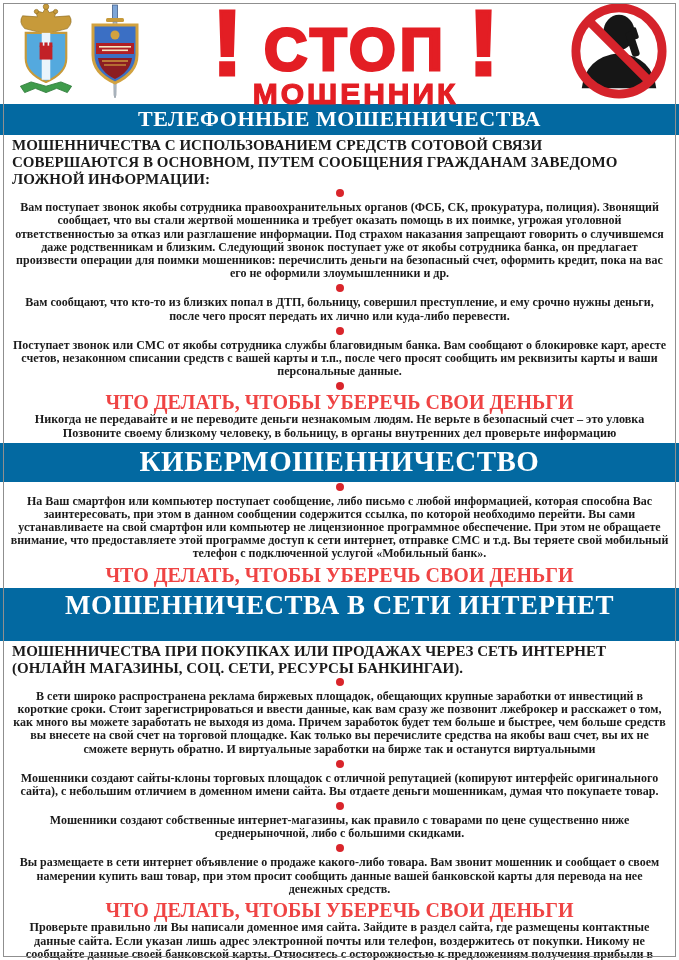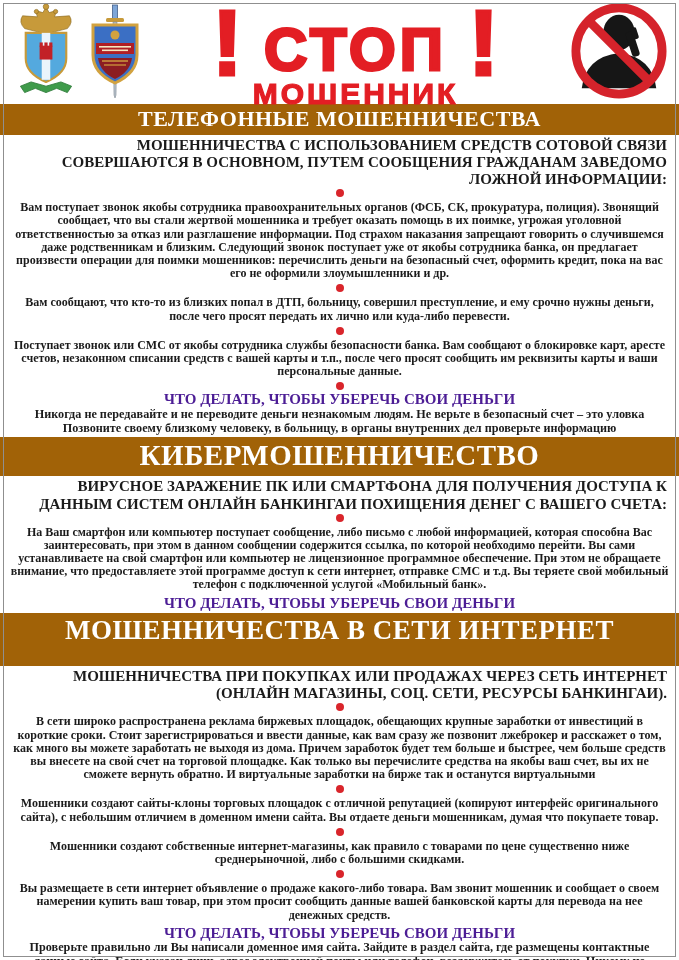--- a/index.html
+++ b/index.html
@@ -38,42 +38,42 @@
   .title-top{
     font-size:60px;line-height:0.95;letter-spacing:4px;
     -webkit-text-stroke:3px #e31e24;
   }
   .title-bottom{
     font-size:30px;line-height:1.05;letter-spacing:3px;
     -webkit-text-stroke:1.2px #e31e24;
   }
   
   .banner{
-    background:#a16207;color:#ffffff;
+    background:#0369a1;color:#ffffff;
     text-align:center;font-weight:bold;
     letter-spacing:0.5px;
   }
   .banner.b1{font-size:22px;padding:2px 0 3px;}
   .banner.b2{font-size:29px;padding:2px 0 4px;}
   .banner.b3{font-size:27px;padding:2px 0 20px;}
   
   .intro{
     font-size:15px;font-weight:bold;line-height:1.14;
-    text-align:right;margin:2px 12px 0;
+    text-align:left;margin:2px 12px 0;
   }
   .para{
     font-size:12px;font-weight:bold;line-height:1.1;
     text-align:center;margin:4px 10px;
   }
   .bullet-dot{
     width:8px;height:8px;border-radius:50%;
     background:#d9252b;margin:1px auto;
   }
   .advice-title{
-    color:#4c1d95;font-size:15px;font-weight:bold;
+    color:#ef4444;font-size:20px;font-weight:bold;
     text-align:center;line-height:1.05;margin:2px 0 0;
   }
   .advice-line{
     font-size:12.2px;font-weight:bold;line-height:1.12;
     text-align:center;margin:0 8px;
   }
   section{padding-bottom:2px;}
 </style>
 </head>
 <body>
@@ -143,30 +143,29 @@
   </div>
 
   <div class="banner b1">ТЕЛЕФОННЫЕ МОШЕННИЧЕСТВА</div>
   <section>
     <h2 class="intro">МОШЕННИЧЕСТВА С ИСПОЛЬЗОВАНИЕМ СРЕДСТВ СОТОВОЙ СВЯЗИ СОВЕРШАЮТСЯ В ОСНОВНОМ, ПУТЕМ СООБЩЕНИЯ ГРАЖДАНАМ ЗАВЕДОМО ЛОЖНОЙ ИНФОРМАЦИИ:</h2>
     <div class="bullet-dot"></div>
     <p class="para">Вам поступает звонок якобы сотрудника правоохранительных органов (ФСБ, СК, прокуратура, полиция). Звонящий сообщает, что вы стали жертвой мошенника и требует оказать помощь в их поимке, угрожая уголовной ответственностью за отказ или разглашение информации. Под страхом наказания запрещают говорить о случившемся даже родственникам и близким. Следующий звонок поступает уже от якобы сотрудника банка, он предлагает произвести операции для поимки мошенников: перечислить деньги на безопасный счет, оформить кредит, пока на вас его не оформили злоумышленники и др.</p>
     <div class="bullet-dot"></div>
     <p class="para">Вам сообщают, что кто-то из близких попал в ДТП, больницу, совершил преступление, и ему срочно нужны деньги, после чего просят передать их лично или куда-либо перевести.</p>
     <div class="bullet-dot"></div>
-    <p class="para">Поступает звонок или СМС от якобы сотрудника службы безопасности банка. Вам сообщают о блокировке карт, аресте счетов, незаконном списании средств с вашей карты и т.п.,  после чего просят сообщить им реквизиты карты и ваши персональные данные.</p>
+    <p class="para">Поступает звонок или СМС от якобы сотрудника службы благовидным банка. Вам сообщают о блокировке карт, аресте счетов, незаконном списании средств с вашей карты и т.п.,  после чего просят сообщить им реквизиты карты и ваши персональные данные.</p>
     <div class="bullet-dot"></div>
     <div class="advice-title">ЧТО ДЕЛАТЬ, ЧТОБЫ УБЕРЕЧЬ СВОИ ДЕНЬГИ</div>
     <div class="advice-line">Никогда не передавайте и не переводите деньги незнакомым людям. Не верьте в безопасный счет – это уловка</div>
     <div class="advice-line">Позвоните своему близкому человеку, в больницу, в органы внутренних дел проверьте информацию</div>
   </section>
 
   <div class="banner b2">КИБЕРМОШЕННИЧЕСТВО</div>
   <section>
-    <h2 class="intro">ВИРУСНОЕ ЗАРАЖЕНИЕ ПК ИЛИ СМАРТФОНА ДЛЯ ПОЛУЧЕНИЯ ДОСТУПА К ДАННЫМ СИСТЕМ ОНЛАЙН БАНКИНГАИ ПОХИЩЕНИЯ  ДЕНЕГ С ВАШЕГО СЧЕТА:</h2>
     <div class="bullet-dot"></div>
     <p class="para">На Ваш смартфон или компьютер поступает сообщение, либо письмо с любой информацией, которая способна Вас заинтересовать, при этом в данном сообщении содержится ссылка, по которой необходимо перейти. Вы сами устанавливаете на свой смартфон или компьютер не лицензионное программное обеспечение. При этом не обращаете внимание, что предоставляете этой программе доступ к сети интернет, отправке СМС и т.д. Вы теряете свой мобильный телефон с подключенной услугой «Мобильный банк».</p>
     <div class="advice-title">ЧТО ДЕЛАТЬ, ЧТОБЫ УБЕРЕЧЬ СВОИ ДЕНЬГИ</div>
   </section>
 
   <div class="banner b3">МОШЕННИЧЕСТВА В СЕТИ ИНТЕРНЕТ</div>
   <section>
     <h2 class="intro">МОШЕННИЧЕСТВА ПРИ ПОКУПКАХ ИЛИ ПРОДАЖАХ ЧЕРЕЗ СЕТЬ ИНТЕРНЕТ (ОНЛАЙН МАГАЗИНЫ, СОЦ. СЕТИ, РЕСУРСЫ БАНКИНГАИ).</h2>
     <div class="bullet-dot"></div>
     <p class="para">В сети широко распространена реклама биржевых площадок, обещающих крупные заработки от инвестиций в короткие сроки. Стоит зарегистрироваться и ввести данные, как вам сразу же позвонит лжеброкер и расскажет о том, как много вы можете заработать не выходя из дома. Причем заработок будет тем больше и быстрее, чем больше средств вы внесете на свой счет на торговой площадке. Как только вы перечислите средства на якобы ваш счет, вы их не сможете вернуть обратно. И виртуальные заработки на бирже так и останутся виртуальными</p>

